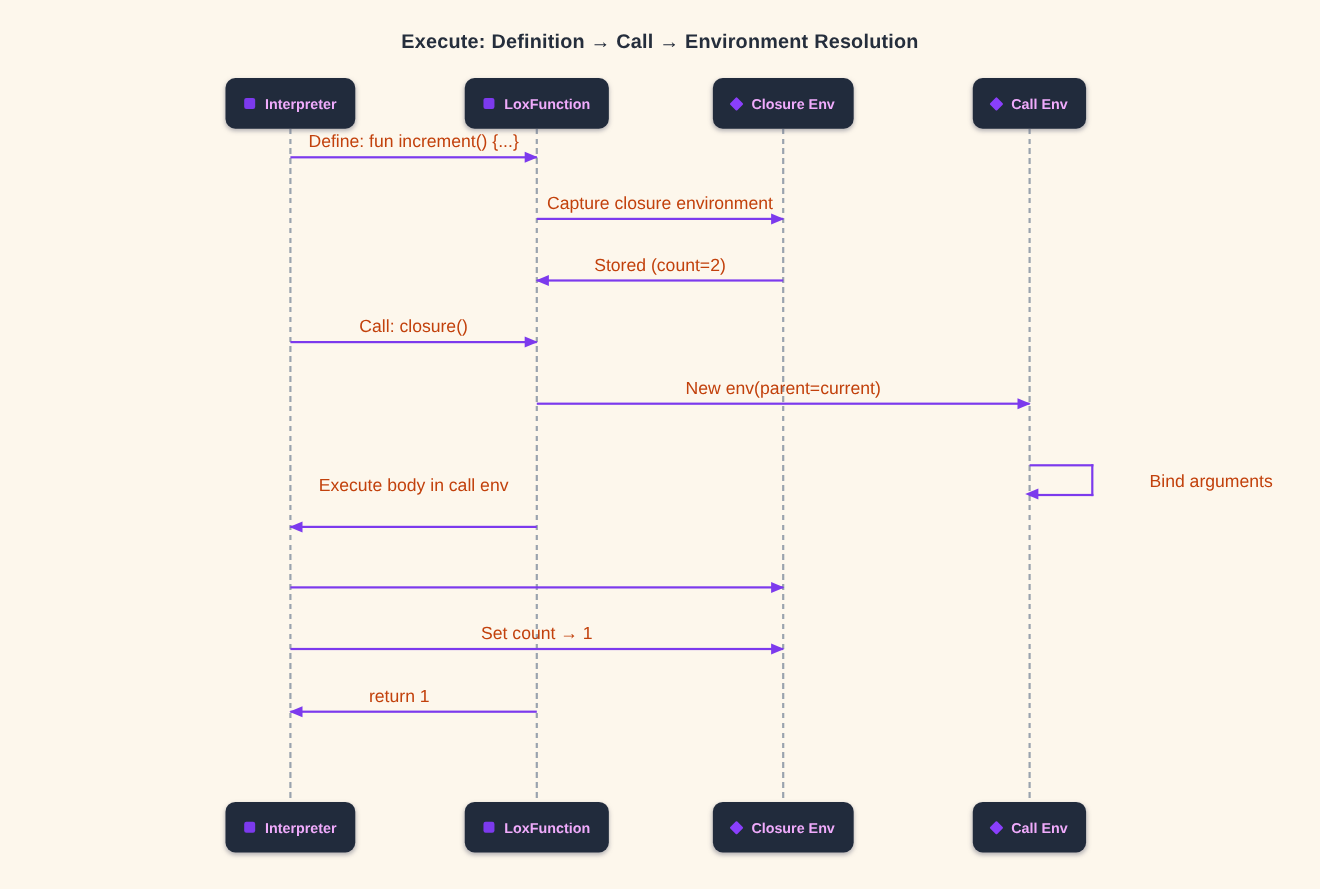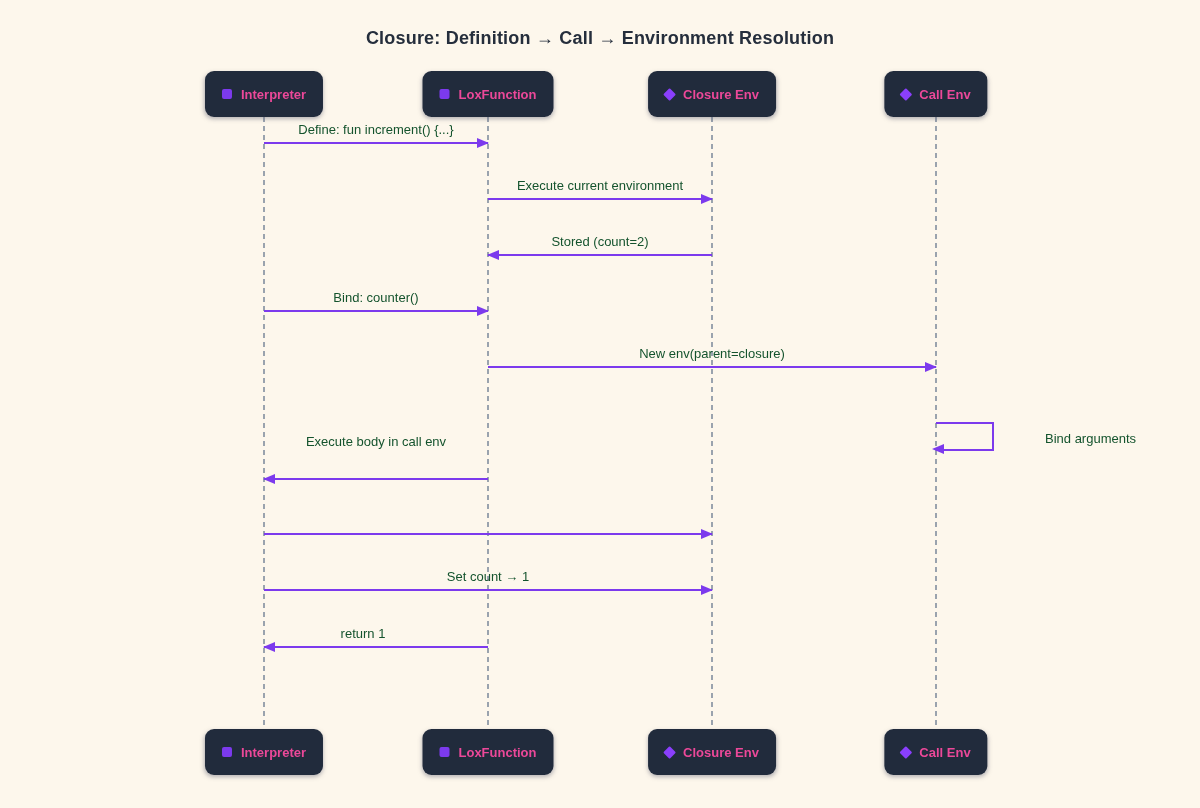--- a/index.html
+++ b/index.html
@@ -19,26 +19,26 @@
     position:absolute;top:117px;height:612px;width:2px;
     background:repeating-linear-gradient(to bottom,#9aa3ae 0 5px,transparent 5px 9px);
   }
   .actor{
     position:absolute;height:46px;transform:translateX(-50%);
     background:#212b3c;border-radius:9px;
     box-shadow:0 2px 4px rgba(110,110,125,.5);
     display:flex;align-items:center;gap:9px;padding:0 17px;
     box-sizing:border-box;white-space:nowrap;
   }
-  .actor-label{color:#ec4899;font-size:13px;font-weight:700;}
+  .actor-label{color:#f0abfc;font-size:13px;font-weight:700;}
   .icon-square{width:10px;height:10px;background:#7c3aed;border-radius:2px;flex:0 0 auto;}
   .icon-diamond{width:9px;height:9px;background:#8a3ffc;transform:rotate(45deg);border-radius:1px;flex:0 0 auto;}
   .msg-label{
     position:absolute;height:16px;line-height:16px;
-    font-size:13px;color:#14532d;text-align:center;white-space:nowrap;
+    font-size:16px;color:#c2410c;text-align:center;white-space:nowrap;
   }
   .msg-line{position:absolute;height:2px;background:#7c3aed;}
   .arrow-right{
     position:absolute;right:-1px;top:-4px;width:0;height:0;
     border-top:5px solid transparent;border-bottom:5px solid transparent;
     border-left:12px solid #7c3aed;
   }
   .arrow-left{
     position:absolute;left:-1px;top:-4px;width:0;height:0;
     border-top:5px solid transparent;border-bottom:5px solid transparent;
@@ -53,21 +53,21 @@
     border-top:5px solid transparent;border-bottom:5px solid transparent;
     border-right:12px solid #7c3aed;
   }
   .self-label{position:absolute;left:1045px;top:431px;text-align:left;}
 </style>
 </head>
 <body>
 
 <div class="canvas">
 
-  <h1 class="title">Closure: Definition → Call → Environment Resolution</h1>
+  <h1 class="title">Execute: Definition → Call → Environment Resolution</h1>
 
   <div class="lifeline" style="left:263px"></div>
   <div class="lifeline" style="left:487px"></div>
   <div class="lifeline" style="left:711px"></div>
   <div class="lifeline" style="left:935px"></div>
 
   <div class="actor" style="left:264px;top:71px">
     <span class="icon-square"></span>
     <span class="actor-label">Interpreter</span>
   </div>
@@ -82,36 +82,36 @@
   <div class="actor" style="left:936px;top:71px">
     <span class="icon-diamond"></span>
     <span class="actor-label">Call Env</span>
   </div>
 
   <div class="msg-label" style="left:264px;width:224px;top:122px">Define: fun increment() {...}</div>
   <div class="msg-line" style="left:264px;width:224px;top:142px">
     <span class="arrow-right"></span>
   </div>
 
-  <div class="msg-label" style="left:488px;width:224px;top:178px">Execute current environment</div>
+  <div class="msg-label" style="left:488px;width:224px;top:178px">Capture closure environment</div>
   <div class="msg-line" style="left:488px;width:224px;top:198px">
     <span class="arrow-right"></span>
   </div>
 
   <div class="msg-label" style="left:488px;width:224px;top:234px">Stored (count=2)</div>
   <div class="msg-line" style="left:488px;width:224px;top:254px">
     <span class="arrow-left"></span>
   </div>
 
-  <div class="msg-label" style="left:264px;width:224px;top:290px">Bind: counter()</div>
+  <div class="msg-label" style="left:264px;width:224px;top:290px">Call: closure()</div>
   <div class="msg-line" style="left:264px;width:224px;top:310px">
     <span class="arrow-right"></span>
   </div>
 
-  <div class="msg-label" style="left:488px;width:448px;top:346px">New env(parent=closure)</div>
+  <div class="msg-label" style="left:488px;width:448px;top:346px">New env(parent=current)</div>
   <div class="msg-line" style="left:488px;width:448px;top:366px">
     <span class="arrow-right"></span>
   </div>
 
   <div class="self-loop"></div>
   <span class="self-arrow"></span>
   <div class="msg-label self-label">Bind arguments</div>
 
   <div class="msg-label" style="left:264px;width:224px;top:434px">Execute body in call env</div>
   <div class="msg-line" style="left:264px;width:224px;top:478px">

